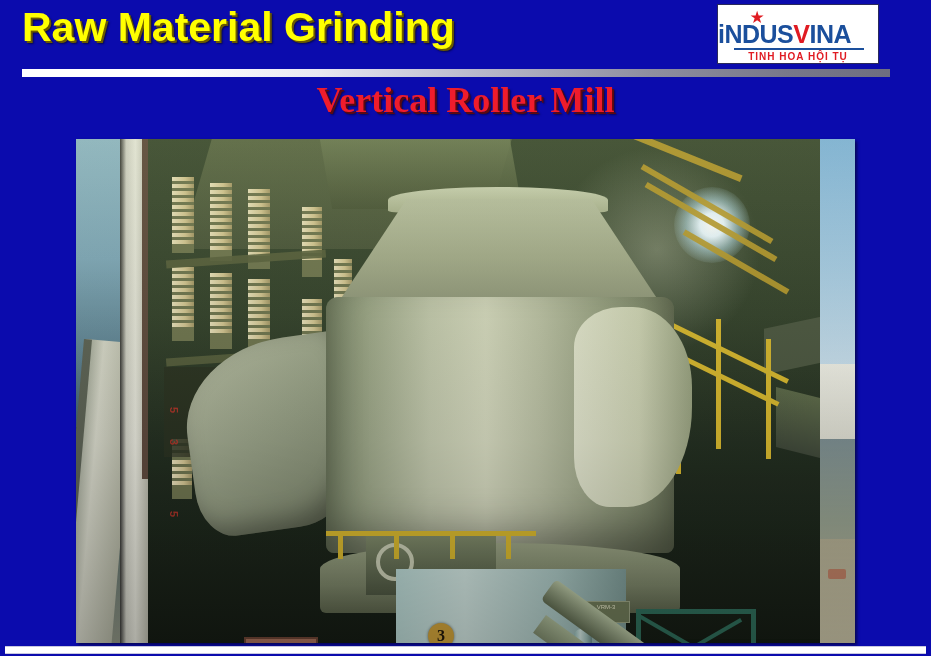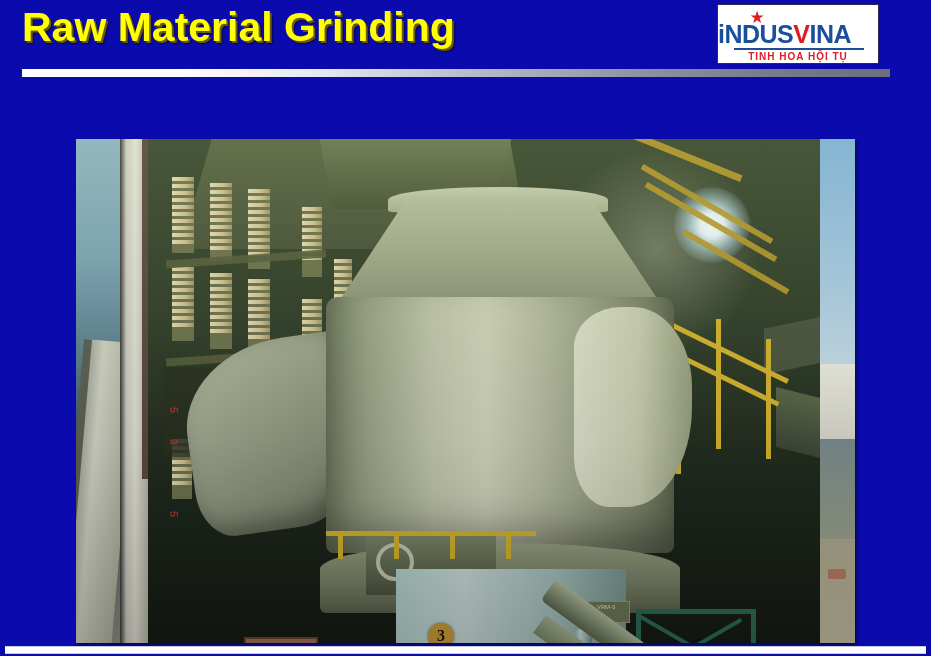--- a/index.html
+++ b/index.html
@@ -477,20 +477,21 @@
       <div id="logo-wordmark">
         <span>iNDUS</span><span class="v-red">V</span><span>INA</span>
       </div>
       <div id="logo-rule"></div>
       <div id="logo-tagline">TINH HOA HỘI TỤ</div>
     </div>
   </div>
 
   <div id="header-divider"></div>
 
+  <div id="slide-subtitle">Vertical Roller Mill</div>
 
   <div id="photo-frame">
 
     <div class="ph" id="ph-left-sky"></div>
     <div class="ph" id="ph-left-ground"></div>
     <div class="ph" id="ph-left-blob1"></div>
     <div class="ph" id="ph-left-blob2"></div>
 
     <div class="ph" id="conveyor"></div>
     <div class="ph" id="conveyor-edge"></div>

